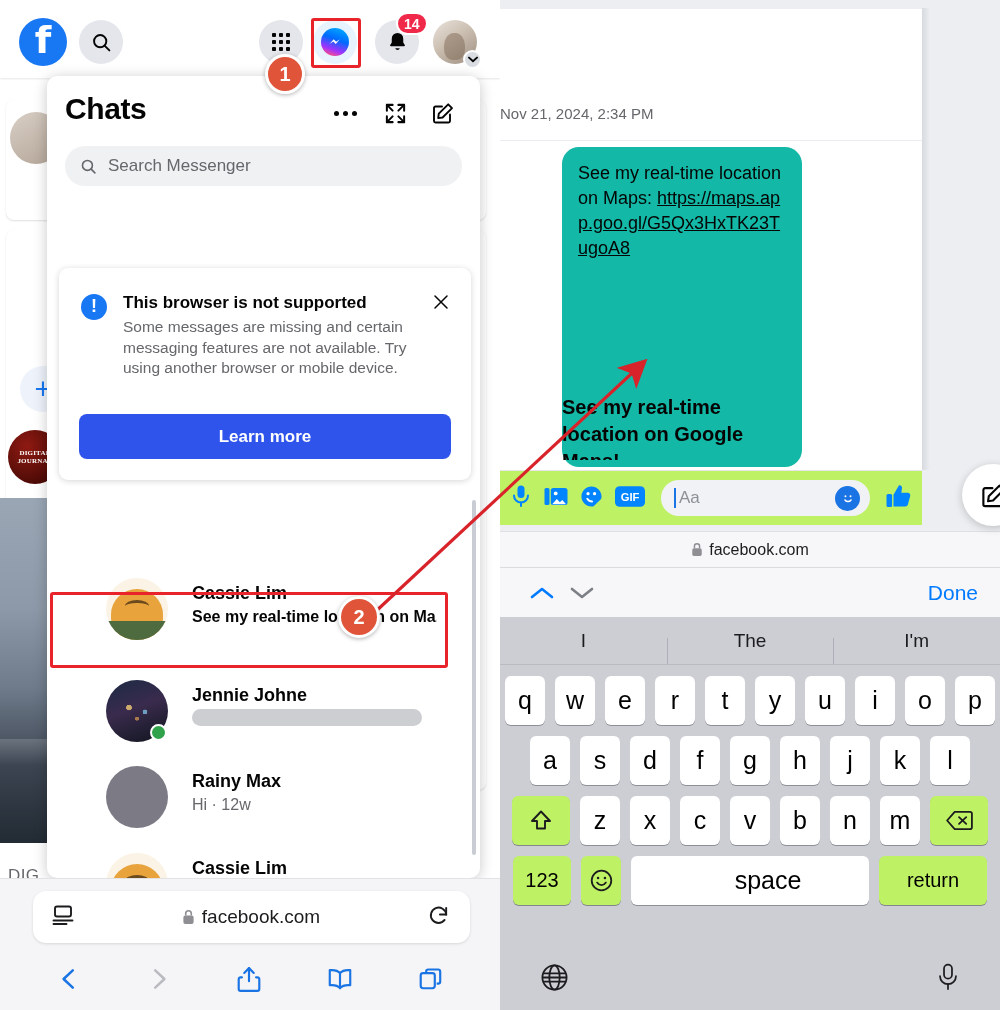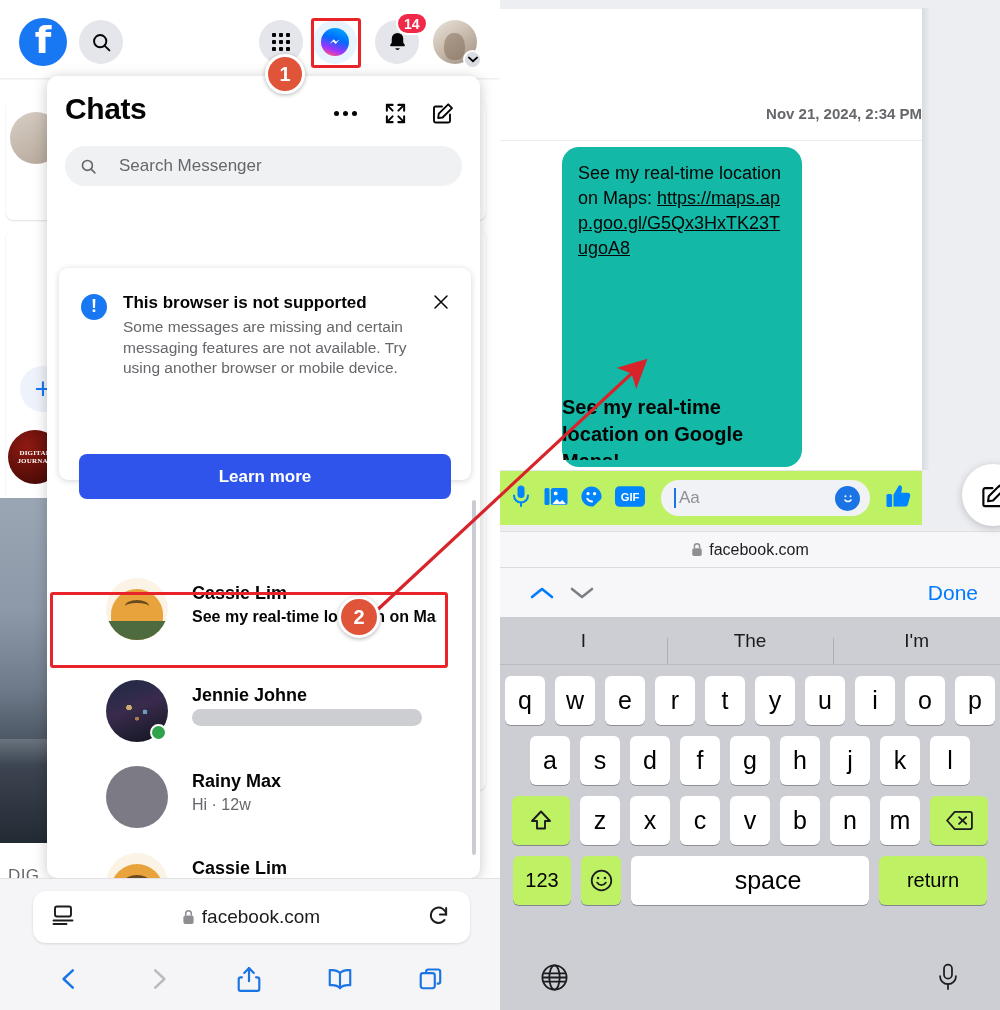--- a/index.html
+++ b/index.html
@@ -130,21 +130,21 @@
   .pi-expand { left: 333px; }
   .pi-compose { left: 381px; }
   .dots3 { display: flex; gap: 4px; }
   .dots3 i { width: 5px; height: 5px; border-radius: 50%; background: #050505; display: block; }
 
   .search-box {
     position: absolute; left: 18px; top: 70px; width: 397px; height: 40px;
     background: #eff1f3; border-radius: 20px; display: flex; align-items: center;
     padding-left: 15px; cursor: text;
   }
-  .search-text { margin-left: 22px; font-size: 17px; color: #65676b; }
+  .search-text { margin-left: 11px; font-size: 17px; color: #65676b; }
 
   .inbox-pill {
     position: absolute; left: 63px; top: 205px; height: 38px; padding: 0 19px;
     background: #e7f0fb; color: #1b74e4; border-radius: 19px;
     display: flex; align-items: center; font-size: 17px; font-weight: 600;
     cursor: pointer;
   }
 
   
   .warn-card {
@@ -167,21 +167,20 @@
   }
   .warn-close {
     position: absolute; right: 18px; top: 22px; width: 24px; height: 24px;
     cursor: pointer; display: flex; align-items: center; justify-content: center;
   }
   .learn-btn {
     position: absolute; left: 20px; top: 146px; width: 372px; height: 45px;
     background: #2f54eb; color: #fff; border: none; border-radius: 8px;
     font-size: 17px; font-weight: 700; cursor: pointer;
     font-family: "Liberation Sans", sans-serif;
-    margin-top: 40px;
   }
 
   
   .chat-list { position: absolute; left: 0; top: 490px; width: 433px; height: 312px; }
   .chat-row {
     position: absolute; left: 0; width: 433px; height: 86px; cursor: pointer;
   }
   .row-av {
     position: absolute; left: 59px; top: 12px; width: 62px; height: 62px;
     border-radius: 50%; overflow: hidden;
@@ -256,22 +255,22 @@
   
   #right-pane {
     position: absolute; left: 500px; top: 0; width: 500px; height: 1010px;
     background: #eceef1; overflow: hidden;
   }
   .r-thread {
     position: absolute; left: 0; top: 8px; width: 422px; height: 462px;
     background: #fff; border-top: 1px solid #ededf2;
   }
   .r-date {
-    position: absolute; top: 96px; width: 422px; text-align: right;
-    font-size: 15px; color: #65676b; font-weight: bold;
+    position: absolute; top: 96px; width: 422px; text-align: left;
+    font-size: 15px; color: #65676b;
   }
   .r-divider {
     position: absolute; top: 131px; left: 0; width: 422px; height: 1px;
     background: #eceaf2;
   }
   .msg-bubble {
     position: absolute; left: 62px; top: 138px; width: 240px; min-height: 320px;
     background: #14b8a6; border-radius: 17px; padding: 14px 16px;
     font-size: 18px; line-height: 25px; color: #050505;
   }

